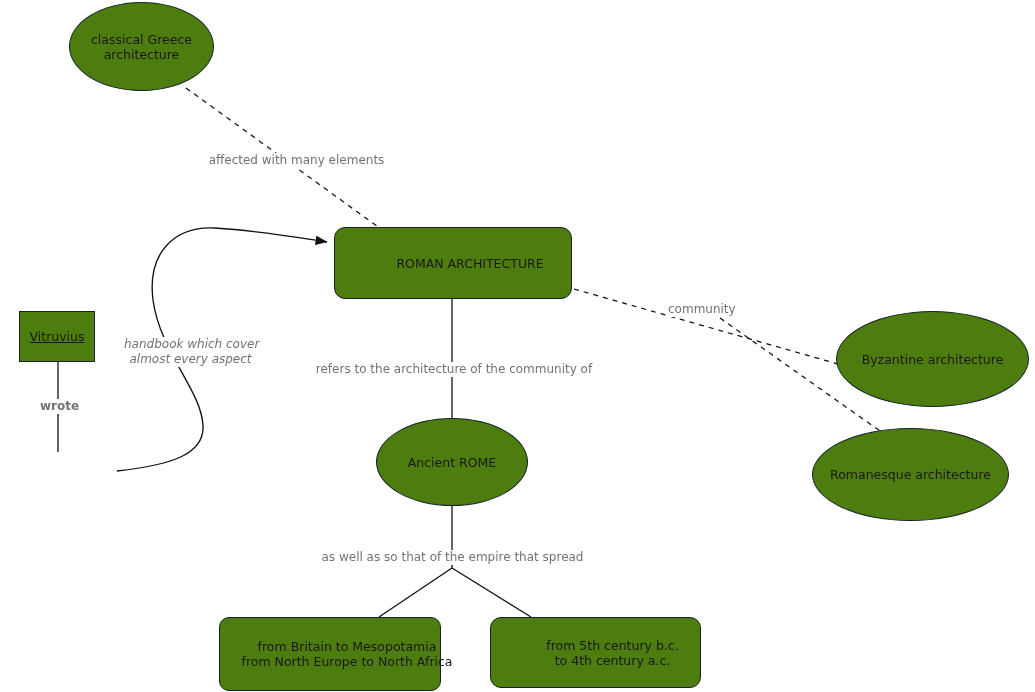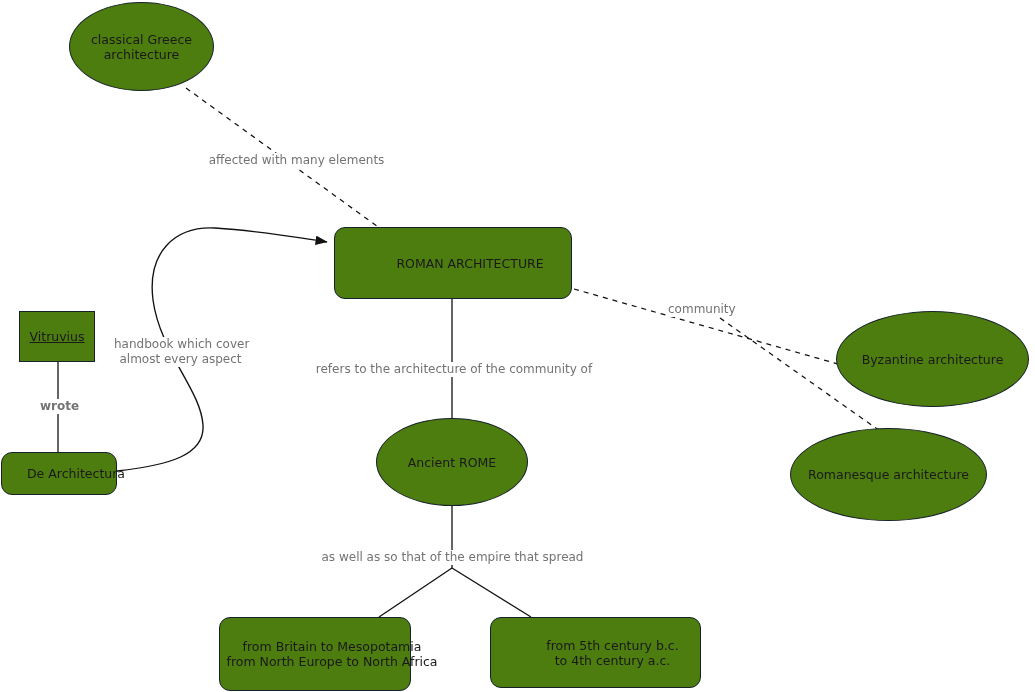--- a/index.html
+++ b/index.html
@@ -86,51 +86,48 @@
   </div>
 
   <div class="node rounded" style="left:334px; top:227px; width:238px; height:72px;">
     <span class="node-text">ROMAN ARCHITECTURE</span>
   </div>
 
   <div class="node rect" style="left:19px; top:311px; width:76px; height:51px;text-decoration:underline;">
     <span class="node-text">Vitruvius</span>
   </div>
 
-  <div class="node rounded" style="left:1px; top:452px; width:116px; height:43px;">
-    <span class="node-text">De Architectura</span>
-  </div>
 
   <div class="node ellipse" style="left:836px; top:311px; width:193px; height:96px;">
     <span class="node-text">Byzantine architecture</span>
   </div>
 
-  <div class="node ellipse" style="left:790px; top:428px; width:197px; height:93px;">
+  <div class="node ellipse" style="left:812px; top:428px; width:197px; height:93px;">
     <span class="node-text">Romanesque architecture</span>
   </div>
 
   <div class="node ellipse" style="left:376px; top:418px; width:152px; height:88px;">
     <span class="node-text">Ancient ROME</span>
   </div>
 
-  <div class="node rounded" style="left:219px; top:617px; width:192px; height:74px;">
+  <div class="node rounded" style="left:219px; top:617px; width:222px; height:74px;border-radius:10px;">
     <span class="node-text">from Britain to Mesopotamia
 from North Europe to North Africa</span>
   </div>
 
   <div class="node rounded" style="left:490px; top:617px; width:211px; height:71px;">
     <span class="node-text">from 5th century b.c.
 to 4th century a.c.</span>
   </div>
 
   <div class="edge-label" style="left:205px; top:153px; width:179px;">affected with many elements</div>
 
   <div class="edge-label" style="left:666px; top:302px; width:64px;">community</div>
 
-  <div class="edge-label" style="left:112px; top:337px; width:133px;">handbook which cover
+  <div class="edge-label" style="left:122px; top:337px; width:133px;font-style:italic;">handbook which cover
 almost every aspect</div>
 
   <div class="edge-label" style="left:38px; top:399px; width:38px;font-weight:bold;">wrote</div>
 
   <div class="edge-label" style="left:312px; top:362px; width:280px;">refers to the architecture of the community of</div>
 
   <div class="edge-label" style="left:316px; top:550px; width:269px;">as well as so that of the empire that spread</div>
 
 </div>
 

